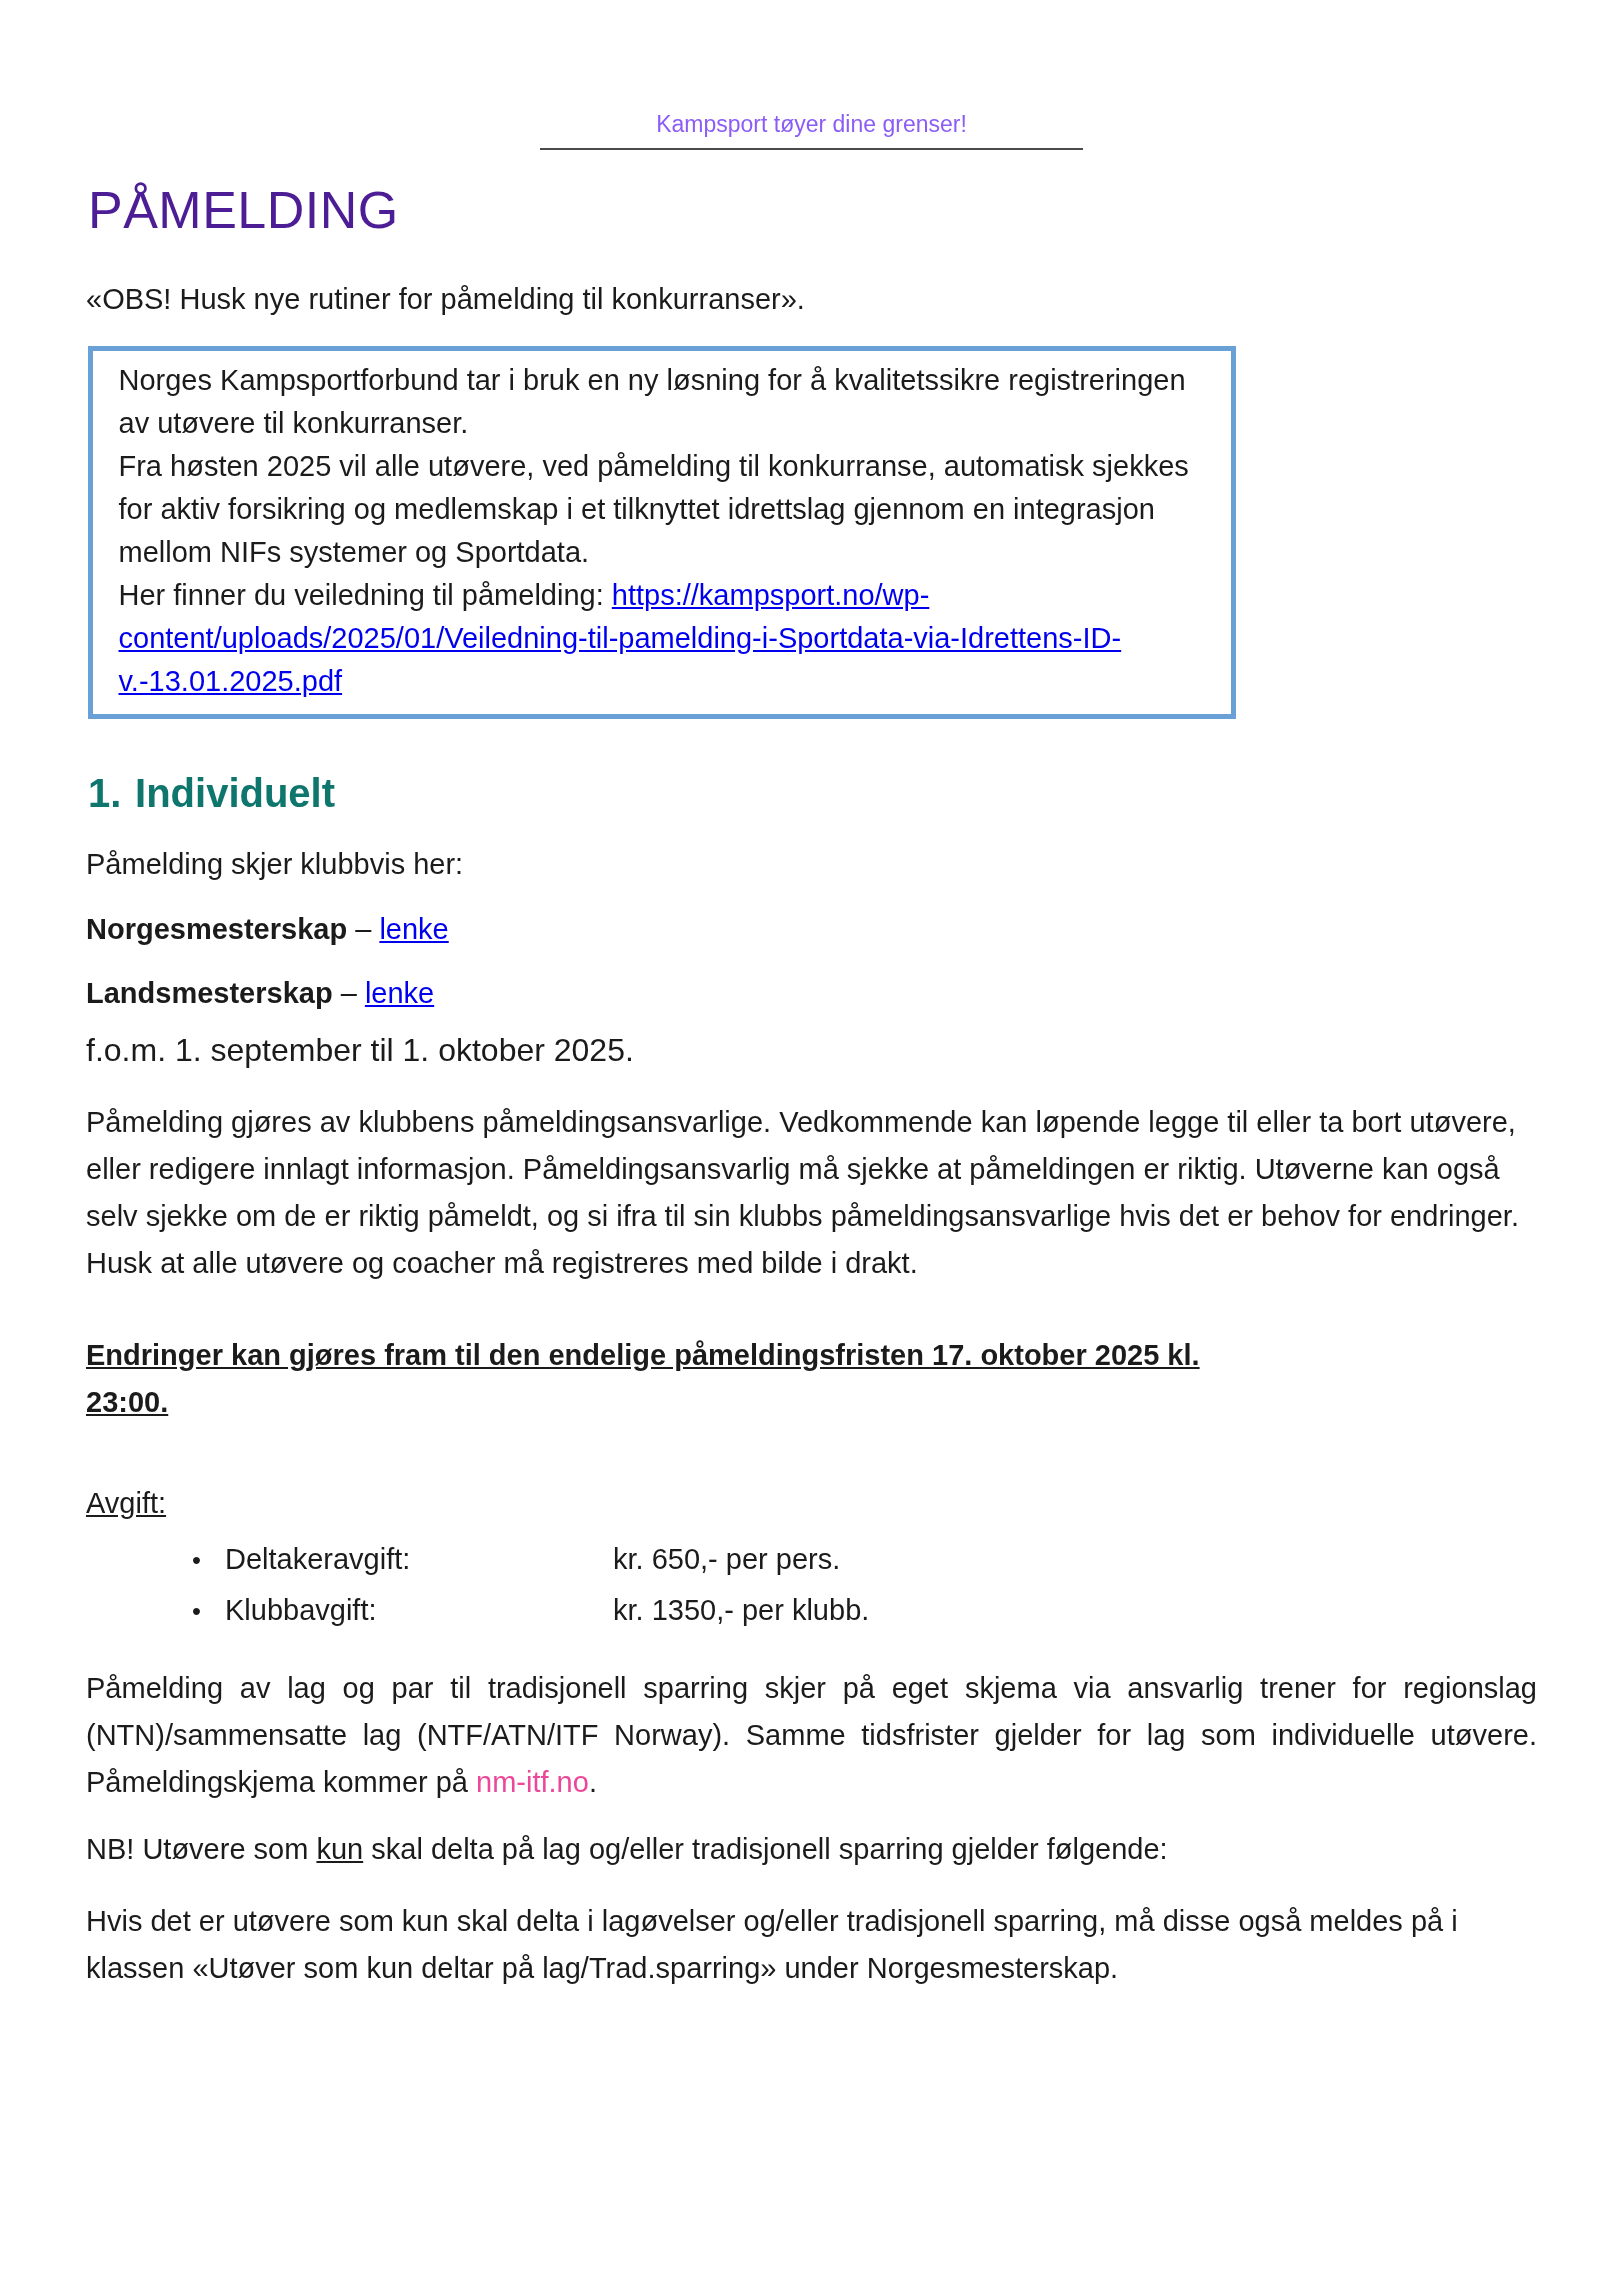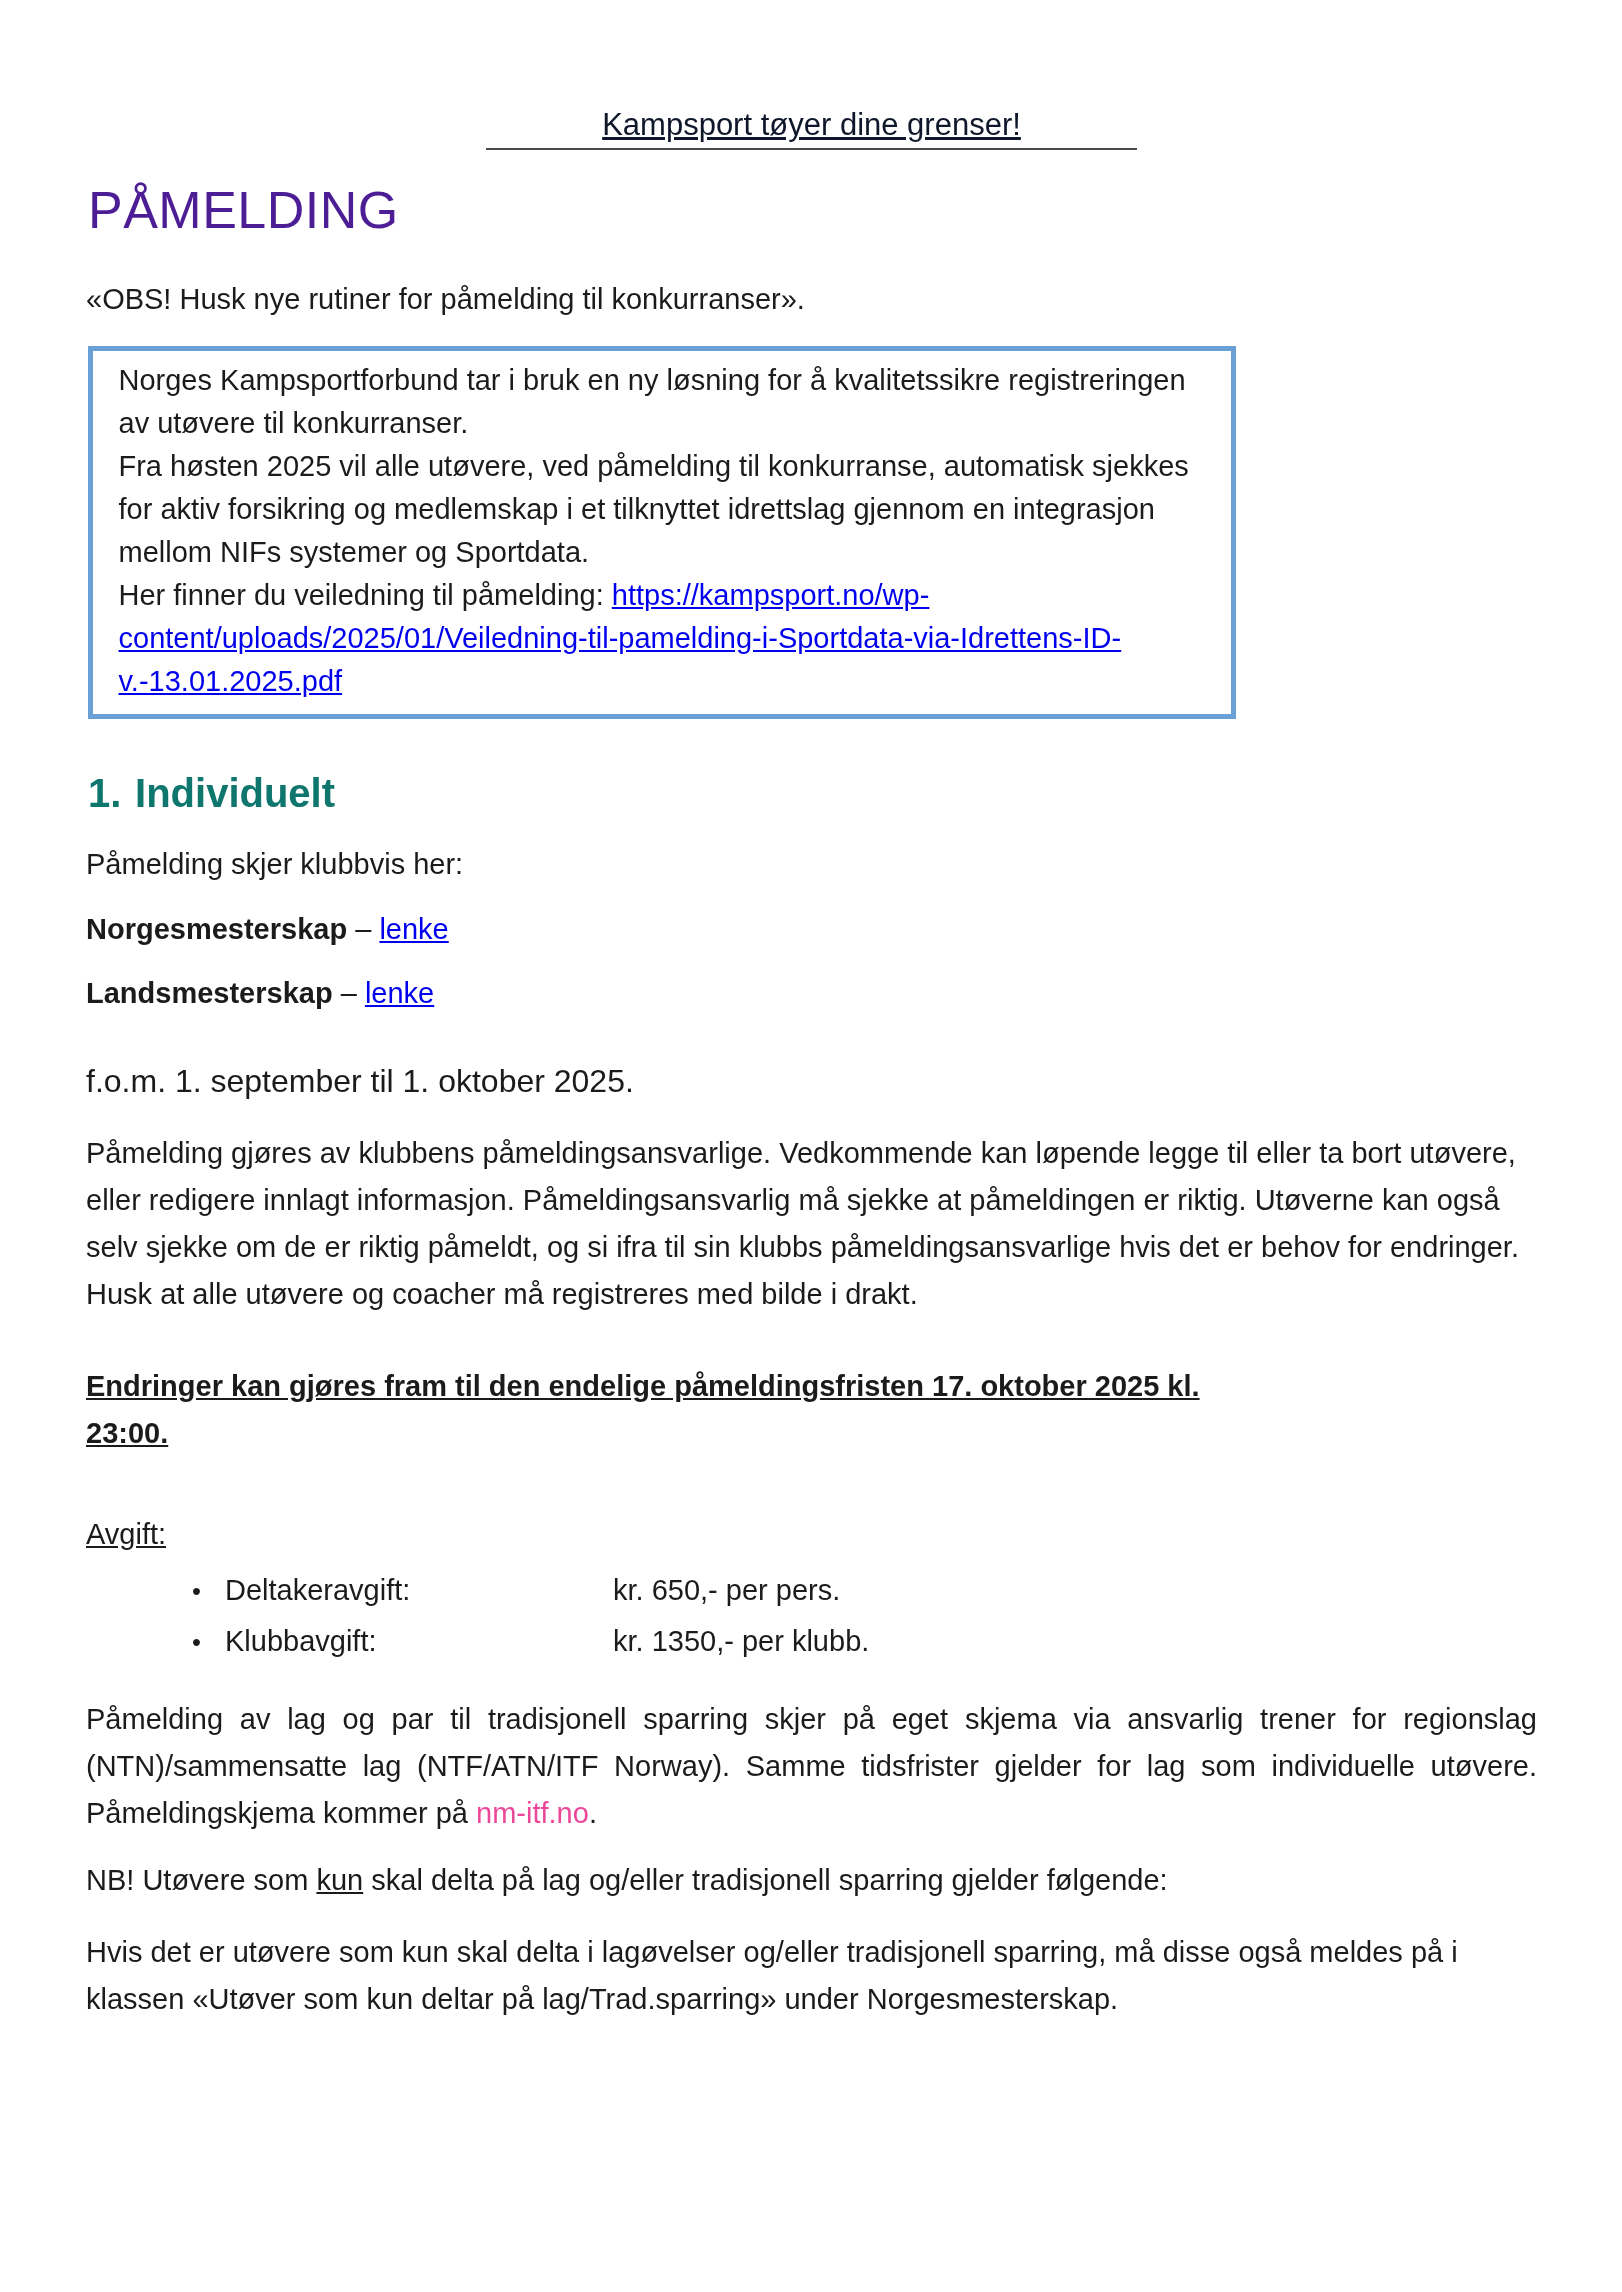--- a/index.html
+++ b/index.html
@@ -9,24 +9,23 @@
     font-family:"Liberation Sans", sans-serif;
     color:#1b1b1b;
     -webkit-font-smoothing:antialiased;
   }
   .page { width:1622px; height:2293px; padding:110px 85px 0 86px; }
 
   
   .tagline-wrap { text-align:center; }
   .tagline {
     display:inline-block;
-    font-size:31px; line-height:29px; color:#0f172a;
+    font-size:23px; line-height:29px; color:#8b5cf6;
     padding:0 116px 8.8px 116px;
     border-bottom:2px solid #4a4a4a;
-    text-decoration:underline;
   }
 
   
   .doc-title {
     margin:38px 0 0 2px;
     font-size:52px; line-height:45px; font-weight:400;
     color:#4c1d95; letter-spacing:0.5px;
   }
 
   .obs { margin:49px 0 0 0; font-size:29px; line-height:35px; }
@@ -50,21 +49,21 @@
     margin:55px 0 0 2px;
     font-size:40px; line-height:39px; font-weight:700;
     color:#0f766e;
   }
   .section-heading .num { margin-right:13.7px; }
 
   .body-line { margin:33px 0 0 0; font-size:29px; line-height:37px; }
   .champ-line { margin:27.4px 0 0 0; font-size:29px; line-height:37px; }
   .champ-line .bold { font-weight:700; }
 
-  .period-line { margin:50px 0 0 0; font-size:32px; line-height:39px; }
+  .period-line { margin:19px 0 0 0; font-size:32px; line-height:39px; }
 
   .para { margin:29px 0 0 0; font-size:29px; line-height:47px; }
   .para.justified { text-align:justify; }
 
   .deadline { margin:45px 0 0 0; font-size:29px; line-height:47px; font-weight:700; }
   .deadline p { margin:0;text-decoration:underline; }
 
   .avgift-heading {
     margin:59px 0 0 0; font-size:29px; line-height:37px;
     text-decoration:underline;

